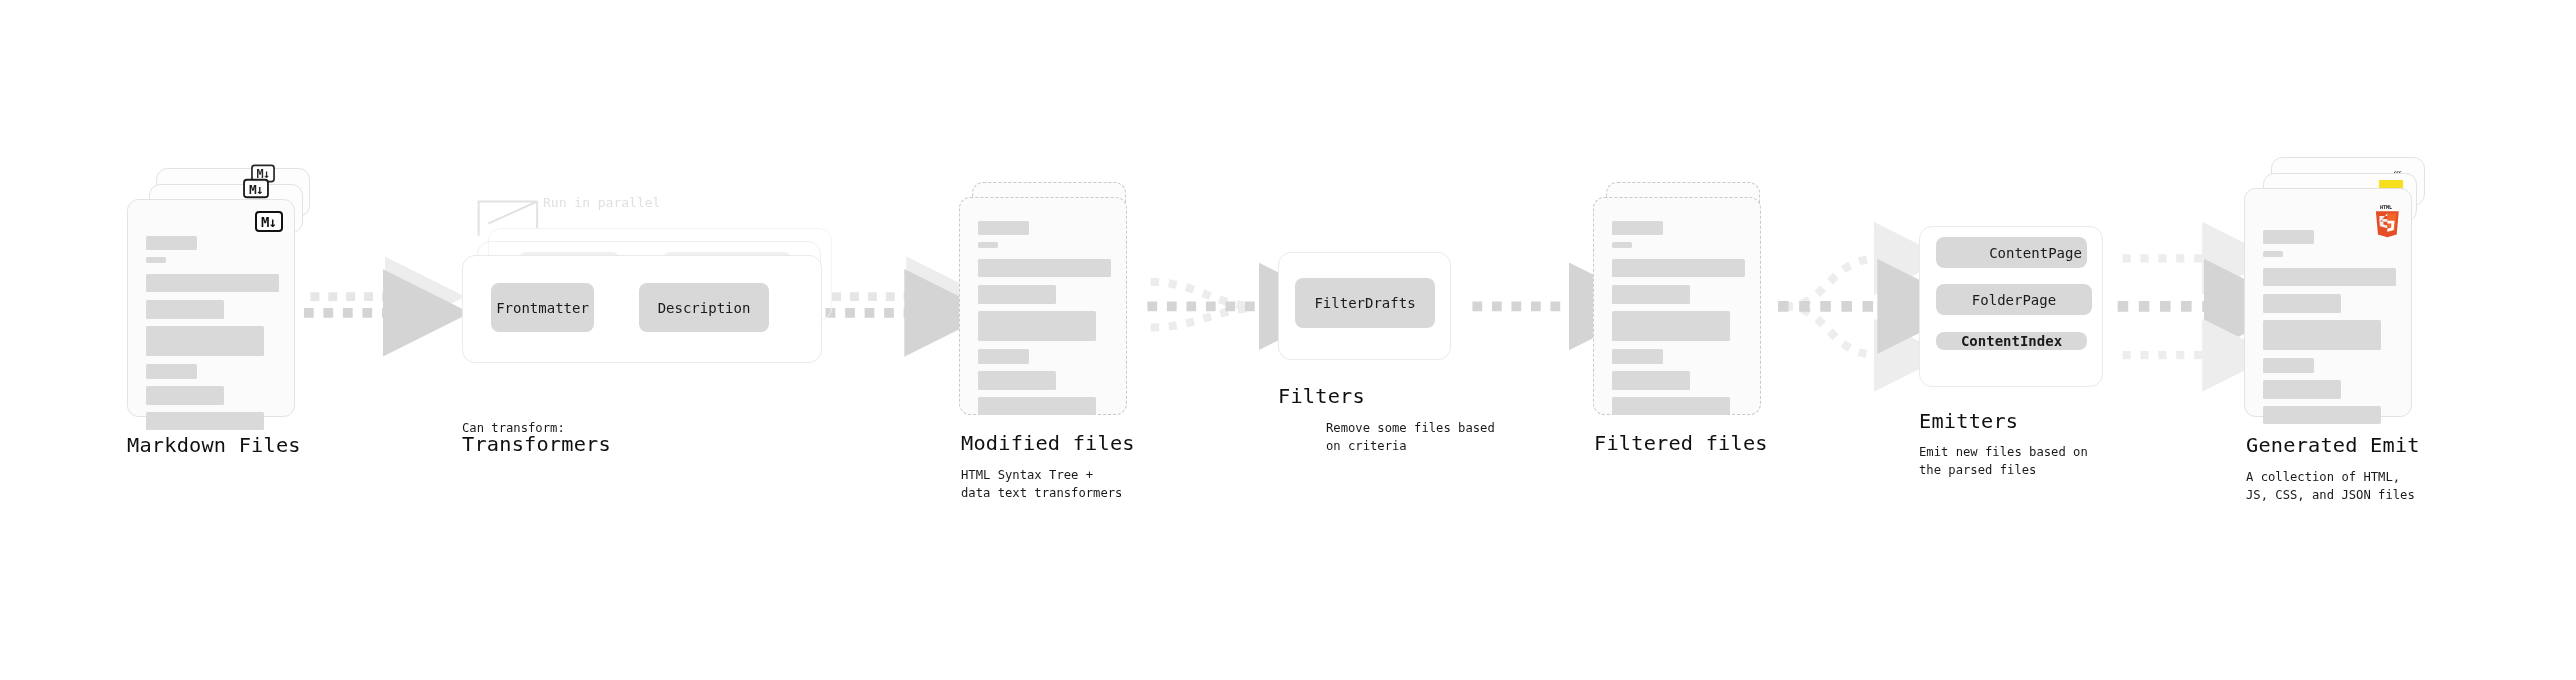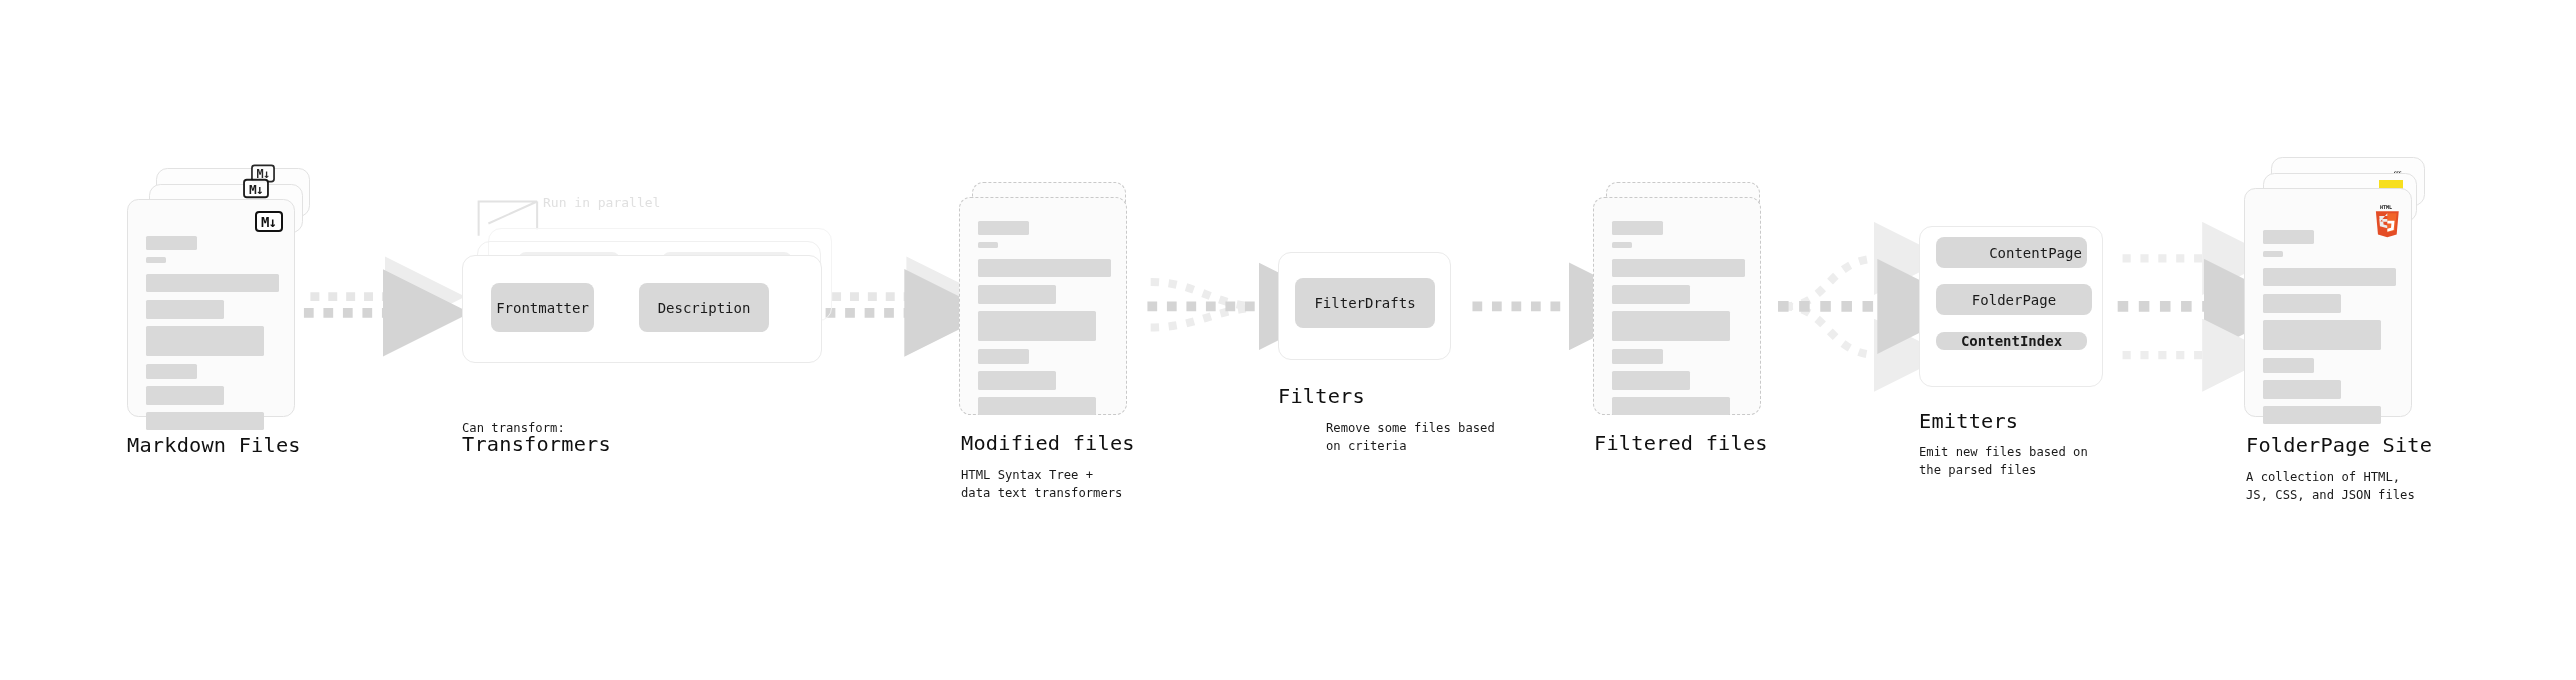--- a/index.html
+++ b/index.html
@@ -280,19 +280,19 @@
       <div class="bar" style="width:19.5px;height:5.7px;margin-bottom:10.6px;"></div>
       <div class="bar" style="width:133px;height:18.7px;"></div>
       <div class="bar" style="width:78px;height:19.5px;"></div>
       <div class="bar" style="width:118px;height:30px;"></div>
       <div class="bar" style="width:51px;height:15.4px;"></div>
       <div class="bar" style="width:78px;height:18.7px;"></div>
       <div class="bar" style="width:118px;height:18px;"></div>
     </div>
   </div>
 
-  <div class="title" style="left:2246px;top:433px;">FolderPage Site</div>
+  <div class="title" style="left:2246px;top:433px;">Generated Emit</div>
   <div class="caption" style="left:2246px;top:468px;">A collection of HTML,
 JS, CSS, and JSON files</div>
 </div>
 
 </div>
 
 
 </body></html>

